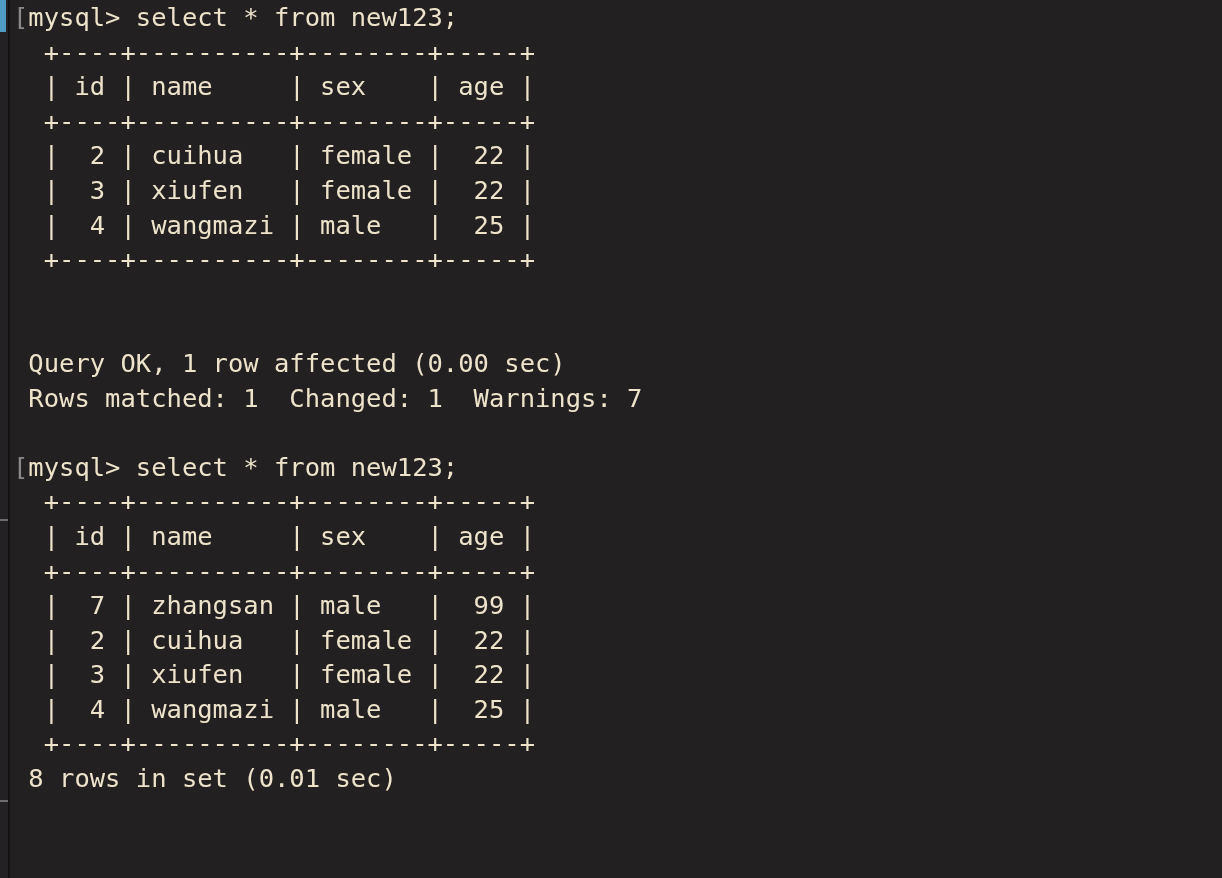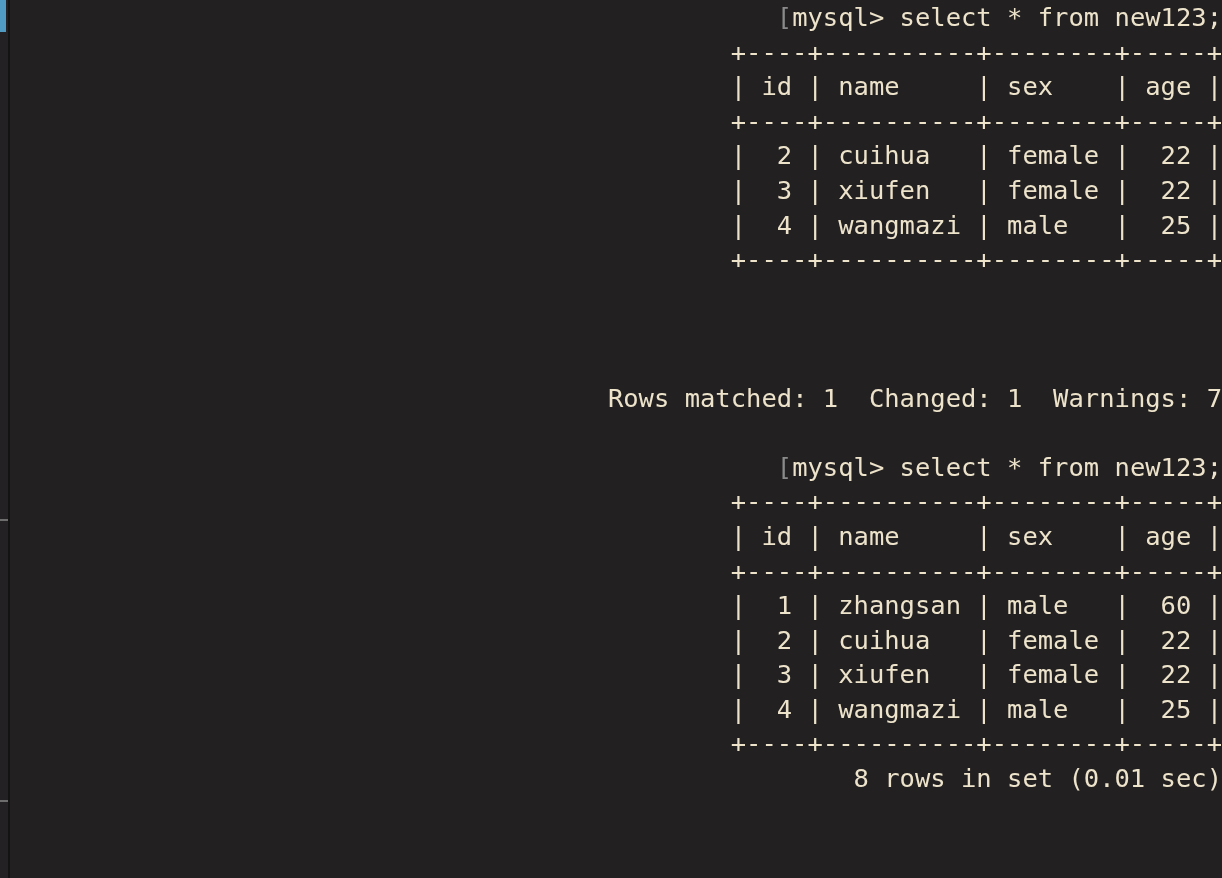--- a/index.html
+++ b/index.html
@@ -67,21 +67,20 @@
     bottom: 0;
   }
   .line {
     height: 34.6px;
     line-height: 34.6px;
     font-size: 25.5px;
     letter-spacing: 0px;
     color: #ede3cb;
     white-space: pre;
     font-family: "DejaVu Sans Mono", "Liberation Mono", monospace;
-    text-align: right;
   }
   .line.blank { color: transparent; }
   .marker {
     color: #8a8a8a;
   }
 </style>
 </head>
 <body>
 
 <div id="terminal">
@@ -96,28 +95,28 @@
       <div class="line"><span class="marker">[</span><span>mysql&gt; select * from new123;</span></div>
       <div class="line"><span class="marker"> </span><span> +----+----------+--------+-----+</span></div>
       <div class="line"><span class="marker"> </span><span> | id | name     | sex    | age |</span></div>
       <div class="line"><span class="marker"> </span><span> +----+----------+--------+-----+</span></div>
       <div class="line"><span class="marker"> </span><span> |  2 | cuihua   | female |  22 |</span></div>
       <div class="line"><span class="marker"> </span><span> |  3 | xiufen   | female |  22 |</span></div>
       <div class="line"><span class="marker"> </span><span> |  4 | wangmazi | male   |  25 |</span></div>
       <div class="line"><span class="marker"> </span><span> +----+----------+--------+-----+</span></div>
       <div class="line"><span class="marker"> </span></div>
       <div class="line blank"><span class="marker"> </span><span></span></div>
-      <div class="line"><span class="marker"> </span></div>
+      <div class="line"><span class="marker"> </span><span>Query OK, 1 row affected (0.00 sec)</span></div>
       <div class="line"><span class="marker"> </span><span>Rows matched: 1  Changed: 1  Warnings: 7</span></div>
       <div class="line blank"><span class="marker"> </span><span></span></div>
       <div class="line"><span class="marker">[</span><span>mysql&gt; select * from new123;</span></div>
       <div class="line"><span class="marker"> </span><span> +----+----------+--------+-----+</span></div>
       <div class="line"><span class="marker"> </span><span> | id | name     | sex    | age |</span></div>
       <div class="line"><span class="marker"> </span><span> +----+----------+--------+-----+</span></div>
-      <div class="line"><span class="marker"> </span><span> |  1 | zhangsan | male   |  60 |</span></div>
+      <div class="line"><span class="marker"> </span><span> |  7 | zhangsan | male   |  99 |</span></div>
       <div class="line"><span class="marker"> </span><span> |  2 | cuihua   | female |  22 |</span></div>
       <div class="line"><span class="marker"> </span><span> |  3 | xiufen   | female |  22 |</span></div>
       <div class="line"><span class="marker"> </span><span> |  4 | wangmazi | male   |  25 |</span></div>
       <div class="line"><span class="marker"> </span><span> +----+----------+--------+-----+</span></div>
       <div class="line"><span class="marker"> </span><span>8 rows in set (0.01 sec)</span></div>
     </div>
 
 </div>
 
 </body></html>

